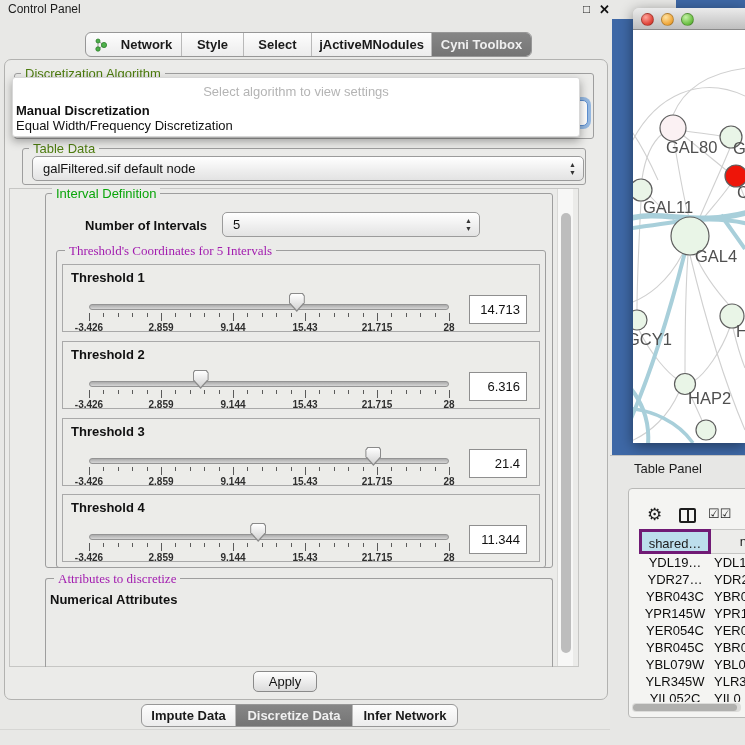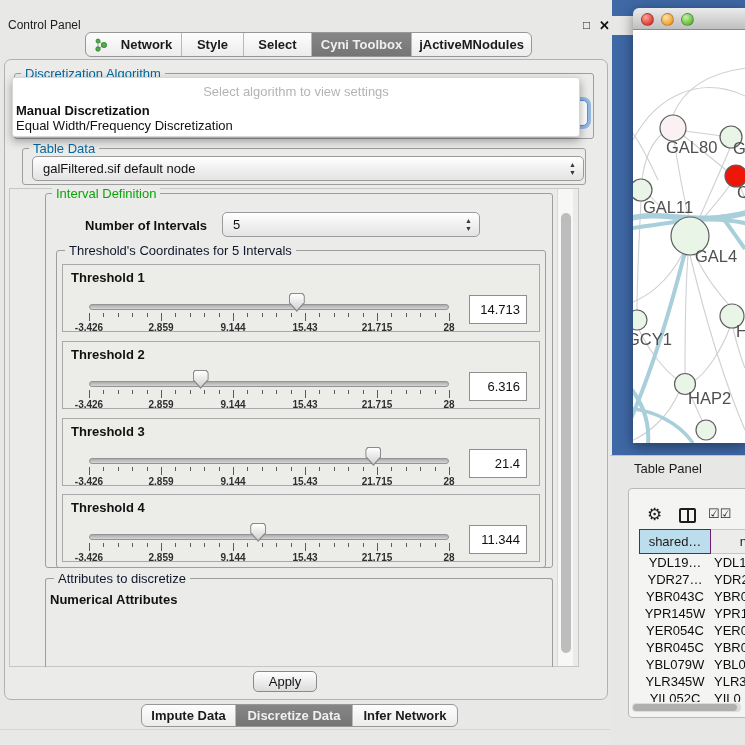--- a/index.html
+++ b/index.html
@@ -6,43 +6,43 @@
   body{
     width:745px;height:745px;position:relative;overflow:hidden;
     font-family:"Liberation Sans",sans-serif;background:#e8e8e6;
     -webkit-font-smoothing:antialiased;
   }
   .abs{position:absolute;}
   
   .desktop-blue{left:610px;top:0;width:135px;height:745px;background:#3e68a6;}
   
   .control-panel{left:0;top:0;width:612px;height:745px;background:#e8e8e6;}
-  .cp-titlebar{left:0;top:16px;width:676px;height:19px;background:#e8e8e6;}
+  .cp-titlebar{left:0;top:0;width:676px;height:19px;background:#e8e8e6;}
   .cp-title{left:8px;top:2px;font-size:12px;color:#1c1c1c;}
   .cp-float{left:583px;top:2px;font-size:12px;color:#222;cursor:default;}
   .cp-close{left:599px;top:2px;font-size:13px;font-weight:700;color:#111;cursor:default;}
   
   .tabstrip{display:flex;border:1px solid #979797;border-radius:6px;overflow:hidden;
     background:linear-gradient(#fdfdfd,#ececec);height:25px;box-sizing:border-box;}
   .tab{display:flex;align-items:center;justify-content:center;gap:13px;
     font-size:13px;font-weight:700;color:#1a1a1a;box-sizing:border-box;height:100%;}
   .tab + .tab{border-left:1px solid #b9b9b9;}
   .tab.active{background:linear-gradient(#868686,#757575);color:#f0f0f0;}
   .top-tabs{left:85px;top:32px;}
   .bottom-tabs{left:141px;top:704px;height:23px;}
   .net-icon{width:13px;height:14px;}
   
   .main-panel{left:4px;top:59px;width:604px;height:641px;background:#ebebe9;
     border:1px solid #b2b2b0;border-radius:7px;box-sizing:border-box;}
   
   .fs{position:absolute;border:1px solid #9e9e9e;border-radius:3px;box-sizing:border-box;}
-  .fs-legend{position:absolute;font-size:13px;line-height:14px;color:#0369a1;
+  .fs-legend{position:absolute;font-size:13px;line-height:14px;color:#4d7c0f;
     background:#ebebe9;padding:0 4px;white-space:nowrap;}
   .fs-legend.green{color:#0aa50a;}
-  .fs-legend.blue{color:#0f172a;}
+  .fs-legend.blue{color:#a21caf;font-family:Liberation Serif, serif;}
   
   .combo{position:absolute;height:25px;box-sizing:border-box;border:1px solid #9b9b9b;border-radius:5px;
     background:linear-gradient(#ffffff,#efefef 55%,#e3e3e3);font-size:13px;color:#111;}
   .combo-text{position:absolute;left:10px;top:4px;white-space:nowrap;}
   .stepper{position:absolute;right:7px;top:4px;display:flex;flex-direction:column;
     align-items:center;color:#333;}
   .stepper span{font-size:7px;line-height:8px;}
   .combo-focus{left:28px;top:100px;width:560px;height:26px;background:#fff;
     border:1px solid #5d8fd0;box-shadow:0 0 0 3px rgba(112,162,221,.7);}
   
@@ -109,21 +109,21 @@
   .tp-title{left:634px;top:461px;font-size:13px;color:#1c1c1c;}
   .tp-inner{left:628px;top:488px;width:130px;height:230px;background:#f4f4f2;
     border:1px solid #b9b9b7;border-radius:4px;box-sizing:border-box;}
   .gear{left:647px;top:504px;font-size:17px;color:#1d1d1d;}
   .split-icon{left:679px;top:508px;width:17px;height:15px;border:2px solid #1d1d1d;box-sizing:border-box;border-radius:2px;}
   .split-icon::after{content:"";position:absolute;left:5.5px;top:0;width:2px;height:100%;background:#1d1d1d;}
   .tp-checks{left:708px;top:506px;font-size:13px;color:#222;letter-spacing:0px;}
   .ntable{left:639px;top:529px;width:106px;height:174px;overflow:hidden;}
   .thead{position:absolute;left:0;top:0;width:120px;height:26px;}
   .th{position:absolute;top:0;height:25px;box-sizing:border-box;font-size:13px;color:#1b1b1b;line-height:23px;}
-  .th.c0{left:0;width:72px;background:#bcdeec;border:1px solid #701a75;text-align:center;}
+  .th.c0{left:0;width:72px;background:#bcdeec;border:3px solid #701a75;text-align:center;}
   .th.c1{left:72px;width:40px;background:#ececea;border:1px solid #c6c6c4;border-left:none;text-align:right;padding-right:3px;}
   .tbody{position:absolute;left:0;top:26px;width:120px;height:147px;overflow:hidden;}
   .trow{position:relative;height:17px;font-size:13px;color:#0d0d0d;}
   .tc0{position:absolute;left:0;width:72px;text-align:center;white-space:nowrap;}
   .tc1{position:absolute;left:75px;width:42px;text-align:left;white-space:nowrap;overflow:hidden;}
   .hscroll{left:632px;top:703px;width:109px;height:9px;background:#dcdcda;border-radius:4px;}
   .hthumb{position:absolute;left:1px;top:1px;width:104px;height:7px;background:#b0b0ae;border-radius:4px;}
 </style>
 </head>
 <body>
@@ -147,25 +147,25 @@
         <circle cx="9" cy="7" r="2.6" fill="#4db04a" stroke="#2c7d2a" stroke-width="0.8"></circle>
       </svg>
       <span>Network</span>
     </div>
     <div class="tab" style="width:62px;">
       <span>Style</span>
     </div>
     <div class="tab" style="width:68px;">
       <span>Select</span>
     </div>
+    <div class="tab" style="width:120px;">
+      <span>jActiveMNodules</span>
+    </div>
     <div class="tab active" style="width:100px;">
       <span>Cyni Toolbox</span>
-    </div>
-    <div class="tab" style="width:120px;">
-      <span>jActiveMNodules</span>
     </div>
   </div>
 
   <div class="abs main-panel"></div>
 
   <div class="fs" style="left:14px;top:73px;width:580px;height:66px;">
     <span class="fs-legend" style="left:6px;top:-7px;">Discretization Algorithm</span>
   </div>
 
   <div class="abs combo combo-focus"></div>

